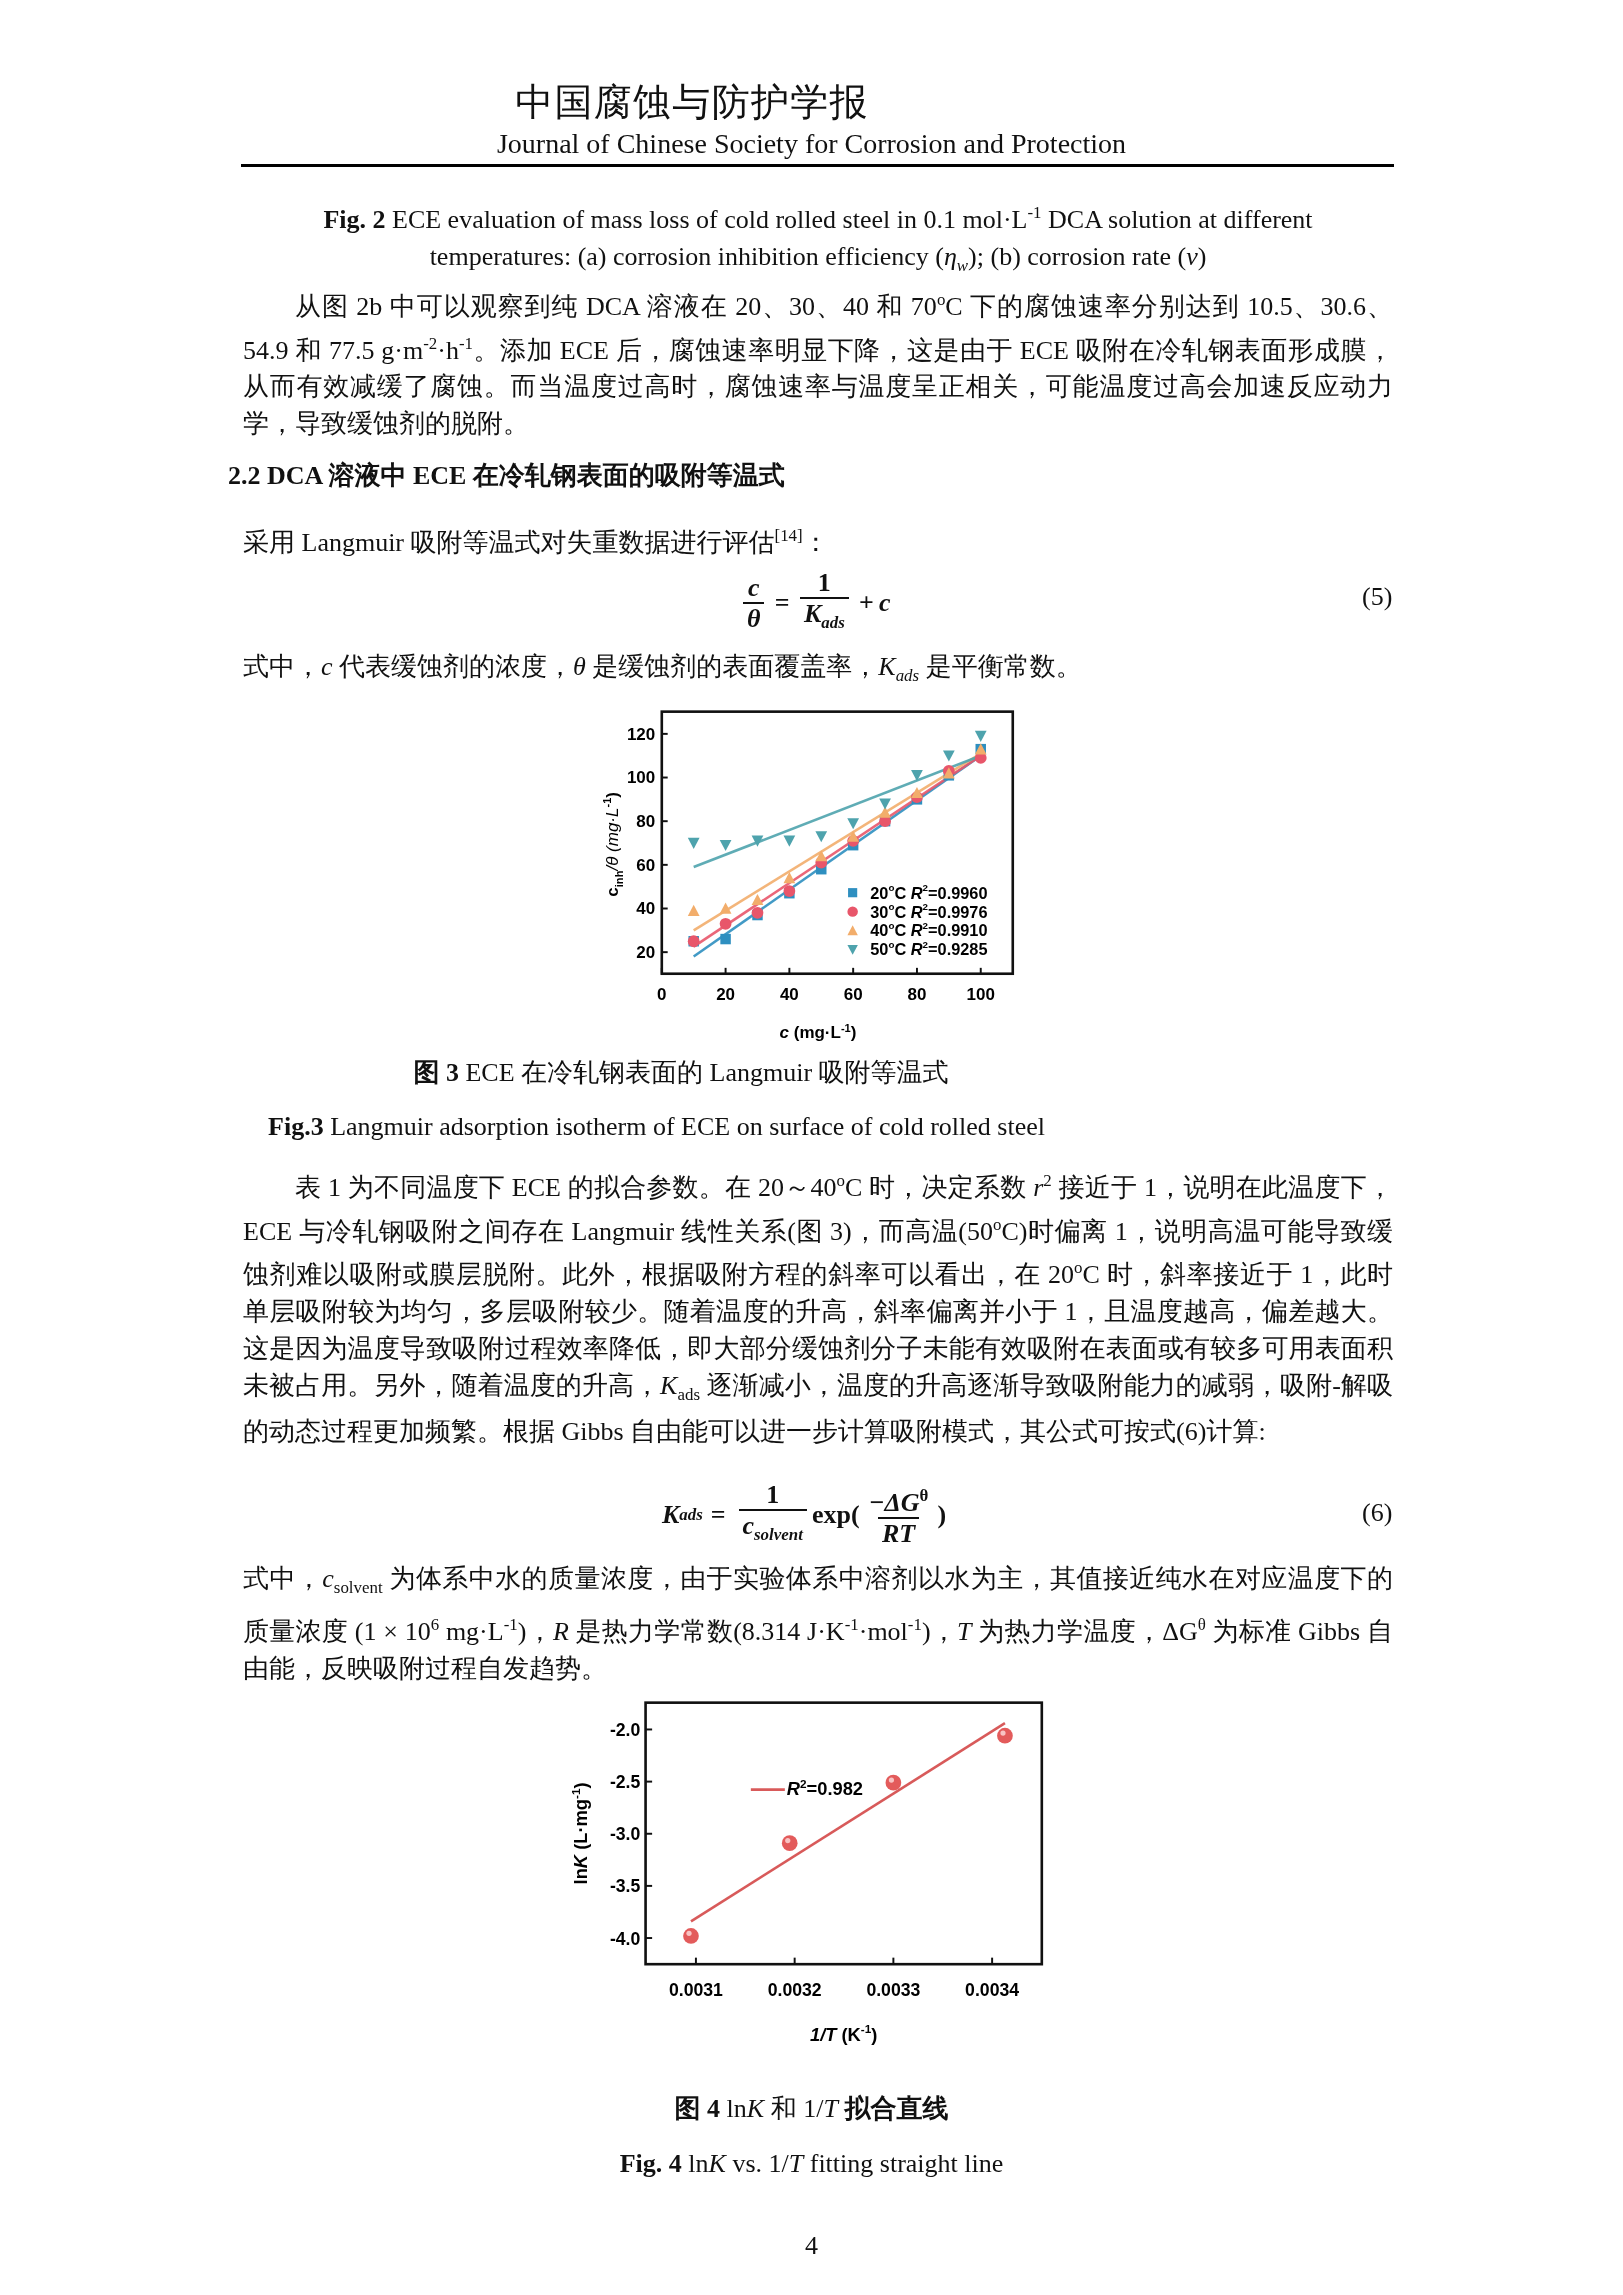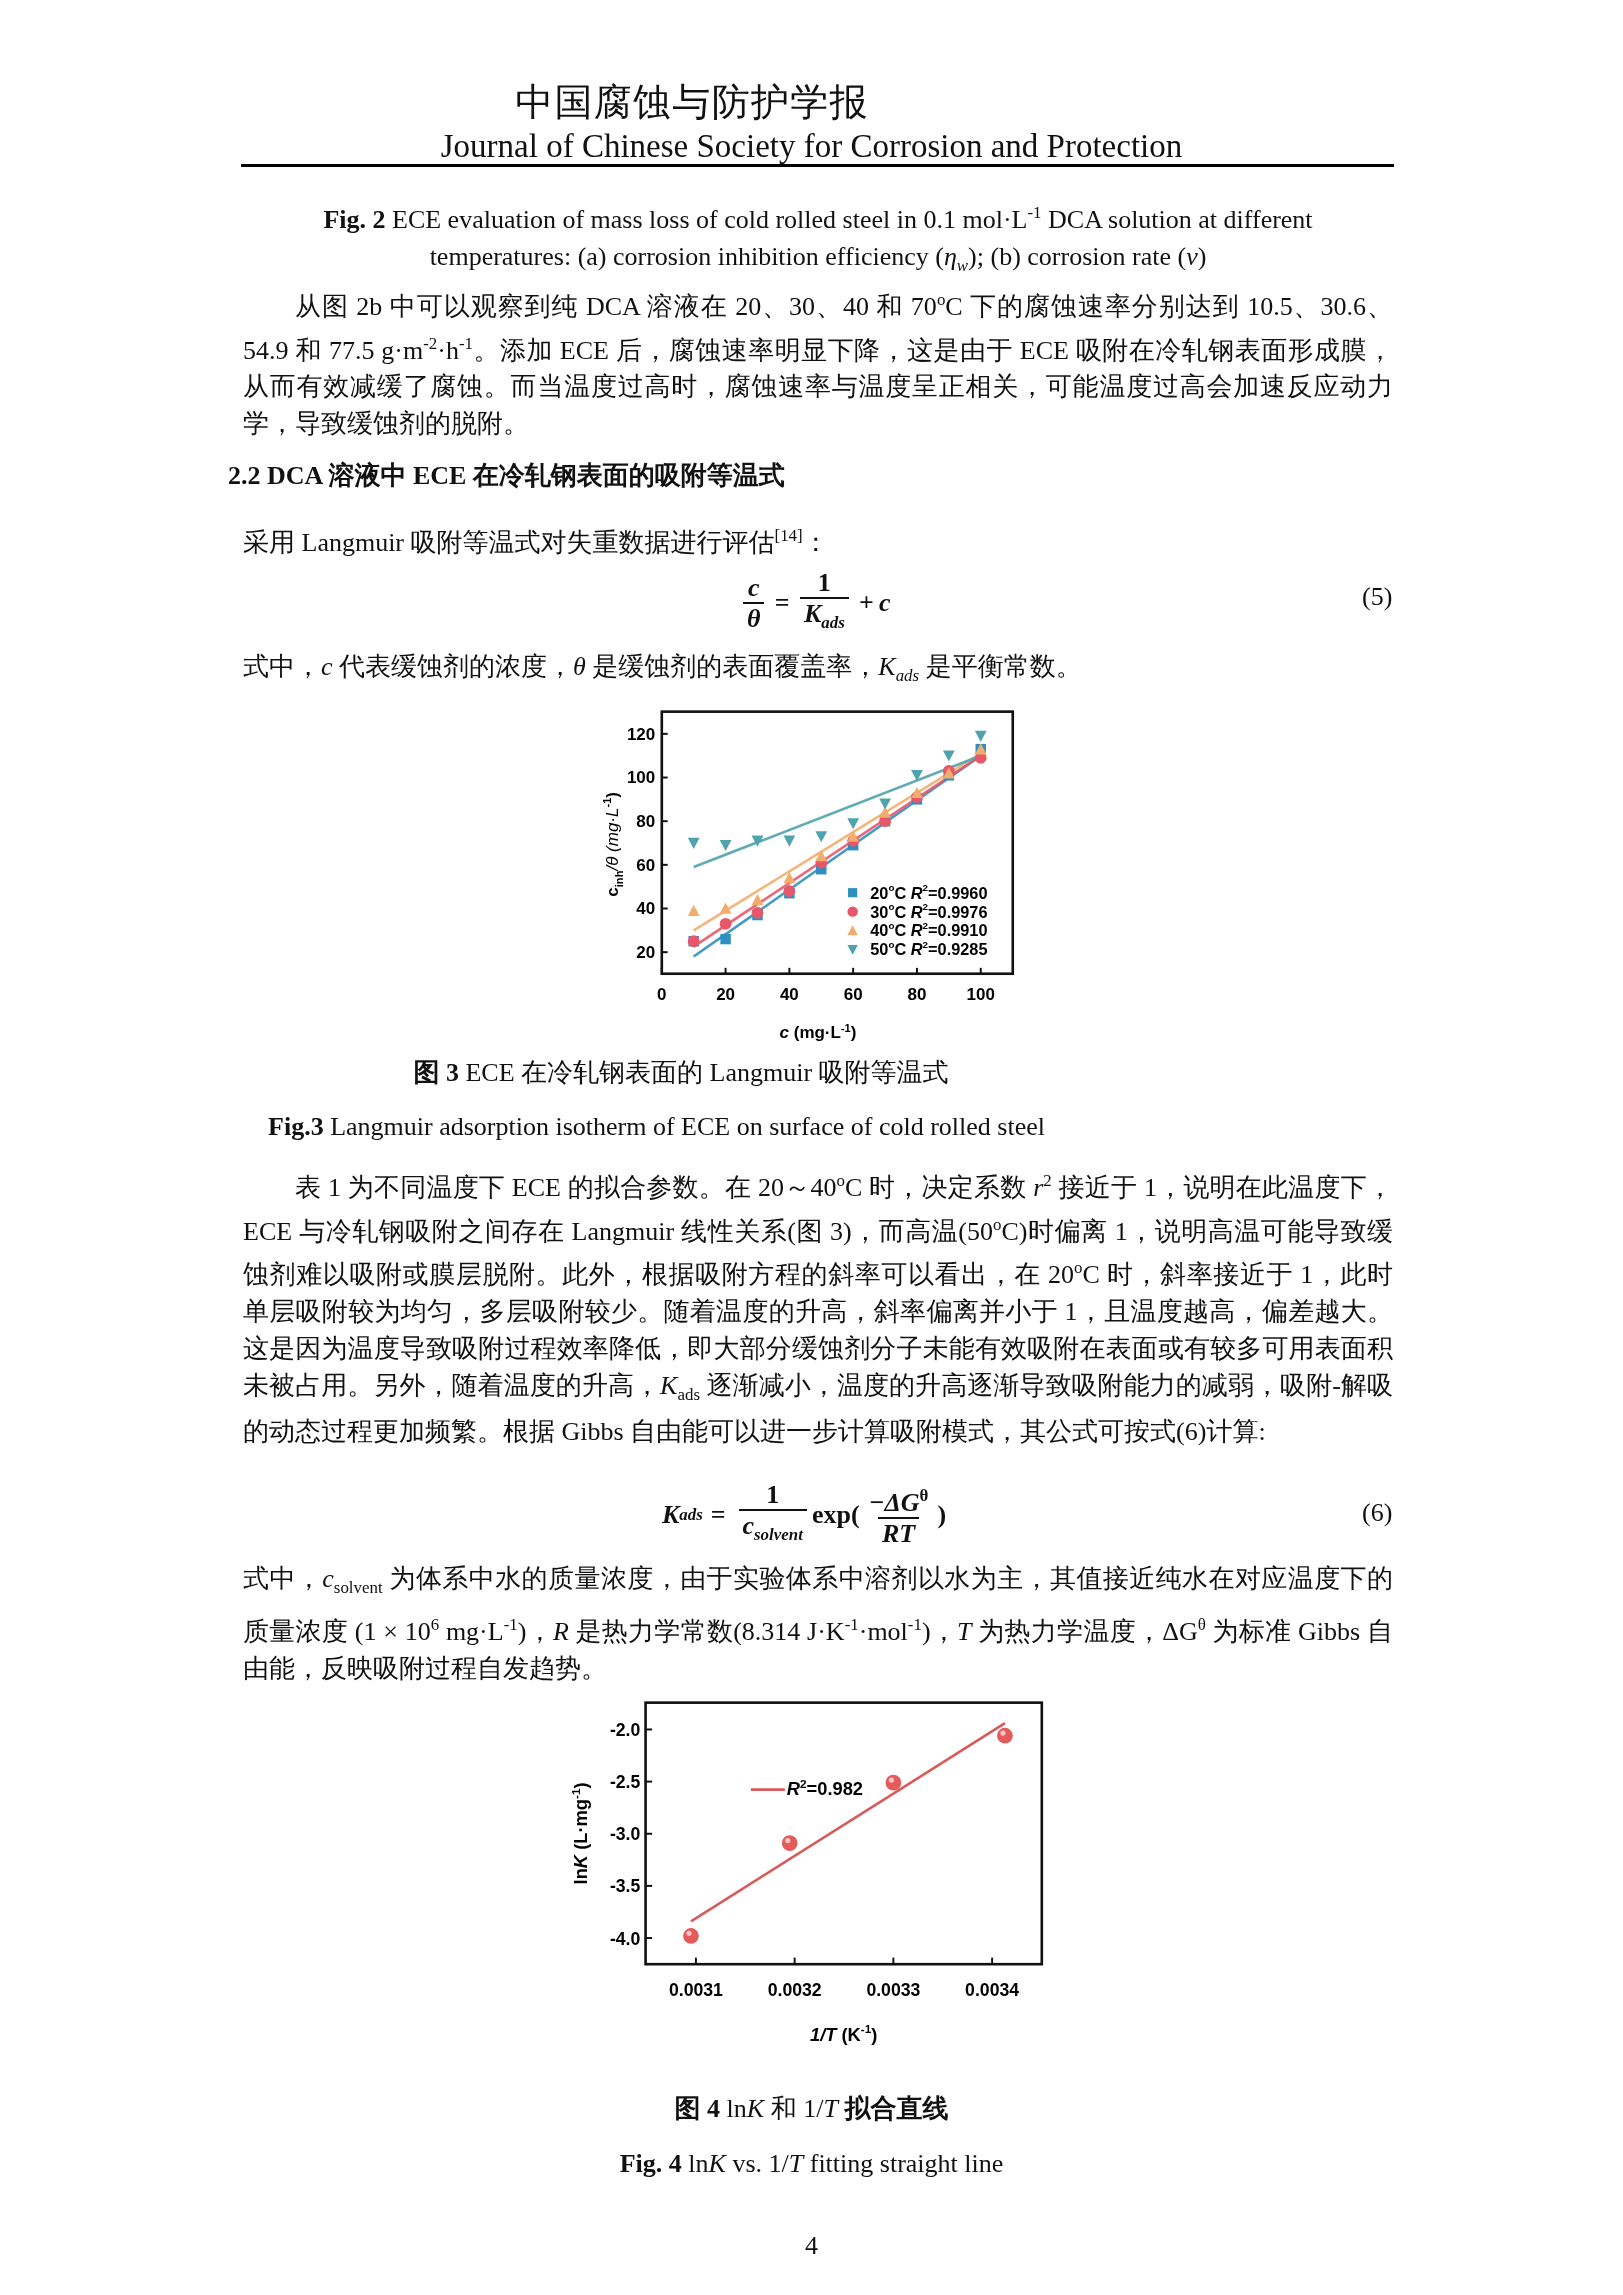--- a/index.html
+++ b/index.html
@@ -1,21 +1,21 @@
 <!DOCTYPE html>
 <html style="font-size:10.5px"><head>
 <meta charset="utf-8">
 <style>
   html, body { margin: 0; padding: 0; background: #ffffff; }
   body { width: 1623px; height: 2295px; position: relative; overflow: hidden;
          font-family: "Liberation Serif", "DejaVu Serif", serif; color: #111; }
   .abs { position: absolute; }
   .center { text-align: center; }
   .journal-cn { top: 77px; left: 0; width: 1384px; font-size: 38px; letter-spacing: 1.3px; }
-  .journal-en { top: 128px; left: 0; width: 1623px; font-size: 33px; }
+  .journal-en { top: 128px; left: 0; width: 1623px; font-size: 28px; }
   .rule { top: 164px; left: 241px; width: 1153px; height: 3.3px; background: #000; }
   .cap-block { left: 243px; width: 1150px; font-size: 26px; line-height: 37px; }
   .para { left: 243px; width: 1150px; font-size: 26px; line-height: 37px; text-align: justify; }
   .indent { text-indent: 52px; }
   .bold { font-weight: bold; }
   .heading { left: 228px; font-size: 26px; font-weight: bold; }
   .eq { font-size: 26px; display: flex; align-items: center; font-weight: bold; }
   .frac { display: inline-flex; flex-direction: column; align-items: center; margin: 0 5.2px; }
   .frac .num { padding: 0 3.9px; line-height: 29px; }
   .frac .den { border-top: 2.6px solid #111; padding: 0 3.9px; line-height: 29px; }

